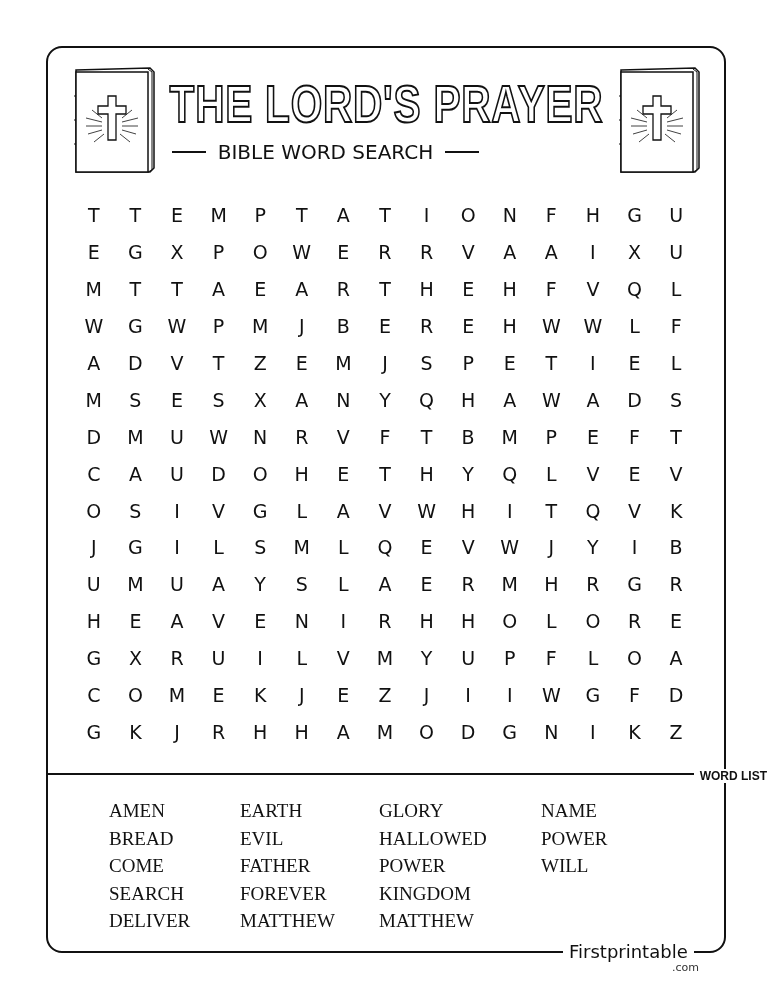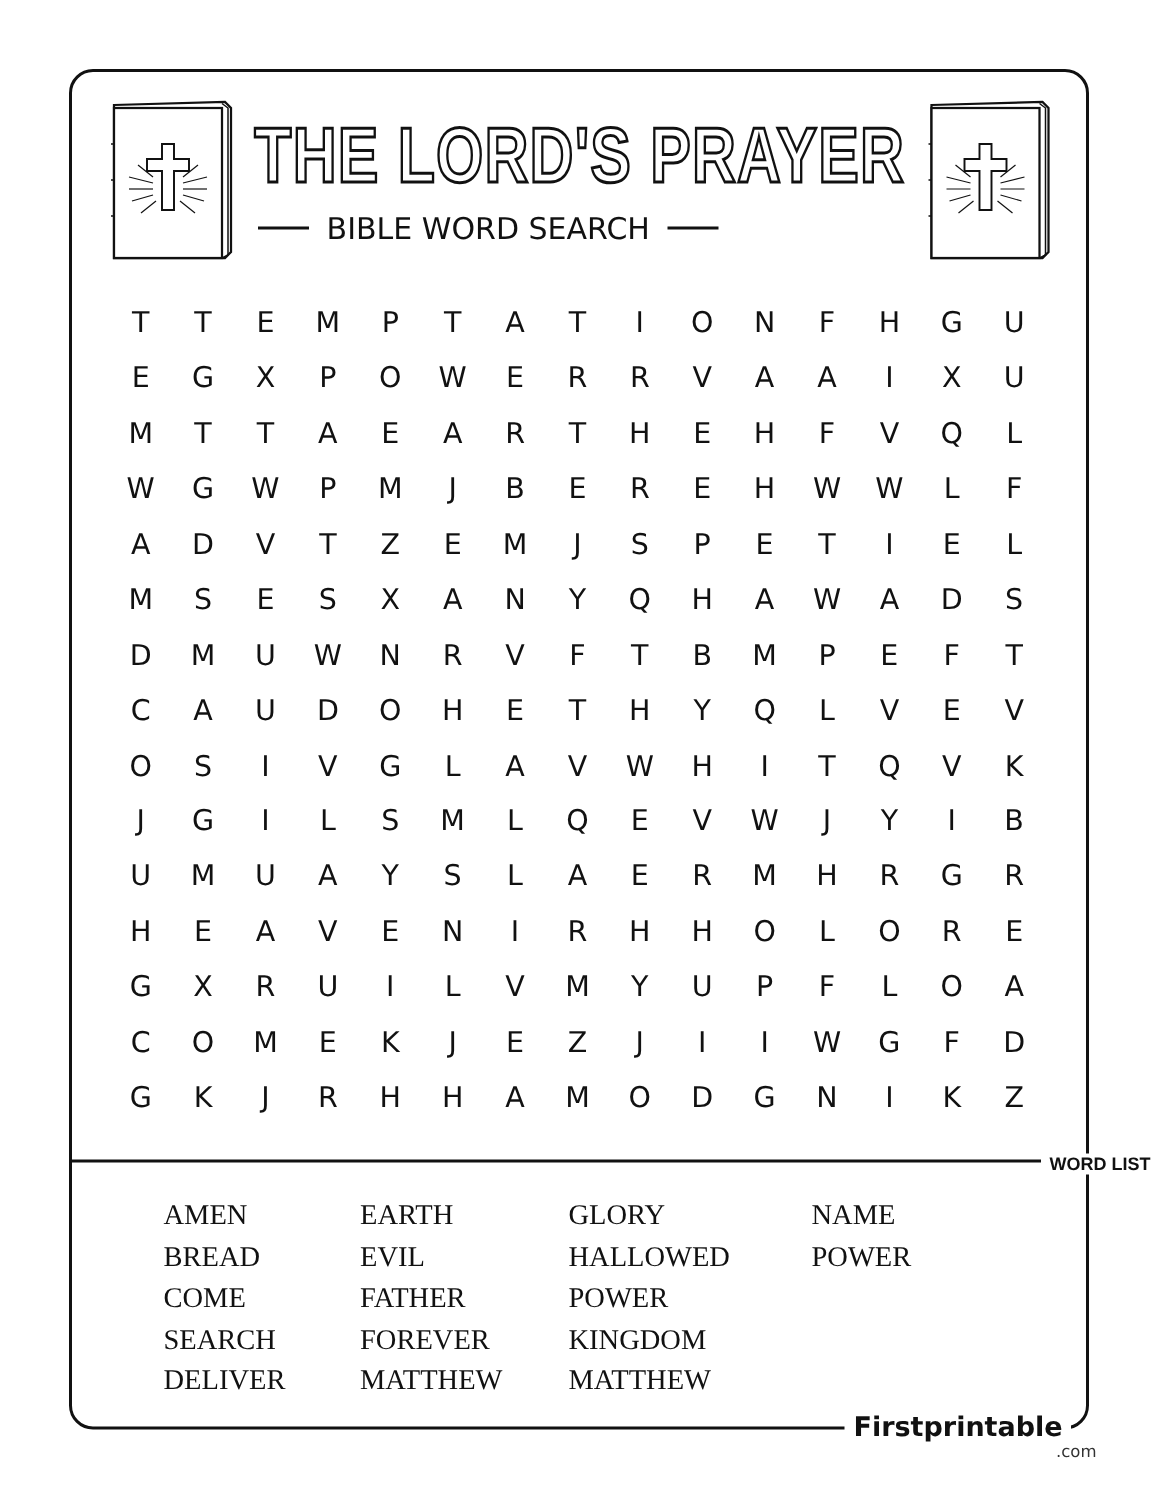--- a/index.html
+++ b/index.html
@@ -11,22 +11,22 @@
   .book{position:absolute;top:66px;width:84px;height:108px;}
   .grid{position:absolute;left:73px;top:197px;width:625px;}
   .row{display:flex;height:36.9px;align-items:center;}
   .cell{width:41.6px;text-align:center;font-size:19px;font-family:"DejaVu Sans",sans-serif;}
   .divider{position:absolute;left:46px;top:773px;width:680px;height:2px;background:#111;}
   .wl-label{position:absolute;left:0;width:773px;top:765px;text-align:right;}
   .wl-label span{background:#fff;padding:0 6px;font-size:12px;font-weight:bold;font-family:"Liberation Sans",sans-serif;}
   .words{position:absolute;top:797px;left:0;}
   .wcol{position:absolute;top:0;}
   .word{font-size:19px;line-height:27.5px;white-space:nowrap;font-family:Liberation Serif, serif;}
-  .brand{position:absolute;left:563px;top:940px;background:#fff;padding:0 6px;font-family:"DejaVu Sans",sans-serif;font-weight:bold;font-size:18px;line-height:24px;}
-  .brand-com{position:absolute;left:704px;top:961px;font-size:11px;color:#333;font-family:"DejaVu Sans",sans-serif;}
+  .brand{position:absolute;left:563px;top:940px;background:#fff;padding:0 6px;font-family:"DejaVu Sans",sans-serif;font-weight:normal;font-size:18px;line-height:24px;}
+  .brand-com{position:absolute;left:672px;top:961px;font-size:11px;color:#333;font-family:"DejaVu Sans",sans-serif;}
 </style>
 </head>
 <body>
 
 <div class="frame"></div>
 
 <svg class="book" style="left:72px" viewBox="0 0 84 108">
   <path d="M4 4 L78 2 L82 6 L82 102 L78 106 L4 106 Z" fill="#fff" stroke="#111" stroke-width="1.5"></path>
   <path d="M76 3 L80 6 L80 104 L76 106" fill="none" stroke="#111" stroke-width="1"></path>
   <rect x="4" y="6" width="72" height="100" fill="#fff" stroke="#111" stroke-width="1.5"></rect>
@@ -356,17 +356,18 @@
   <div class="wcol" style="left:379px">
     <div class="word">GLORY</div>
     <div class="word">HALLOWED</div>
     <div class="word">POWER</div>
     <div class="word">KINGDOM</div>
     <div class="word">MATTHEW</div>
   </div>
   <div class="wcol" style="left:541px">
     <div class="word">NAME</div>
     <div class="word">POWER</div>
+    <div class="word">WILL</div>
   </div>
 </div>
 
 <div class="brand">Firstprintable</div>
 <div class="brand-com">.com</div>
 
 </body></html>

